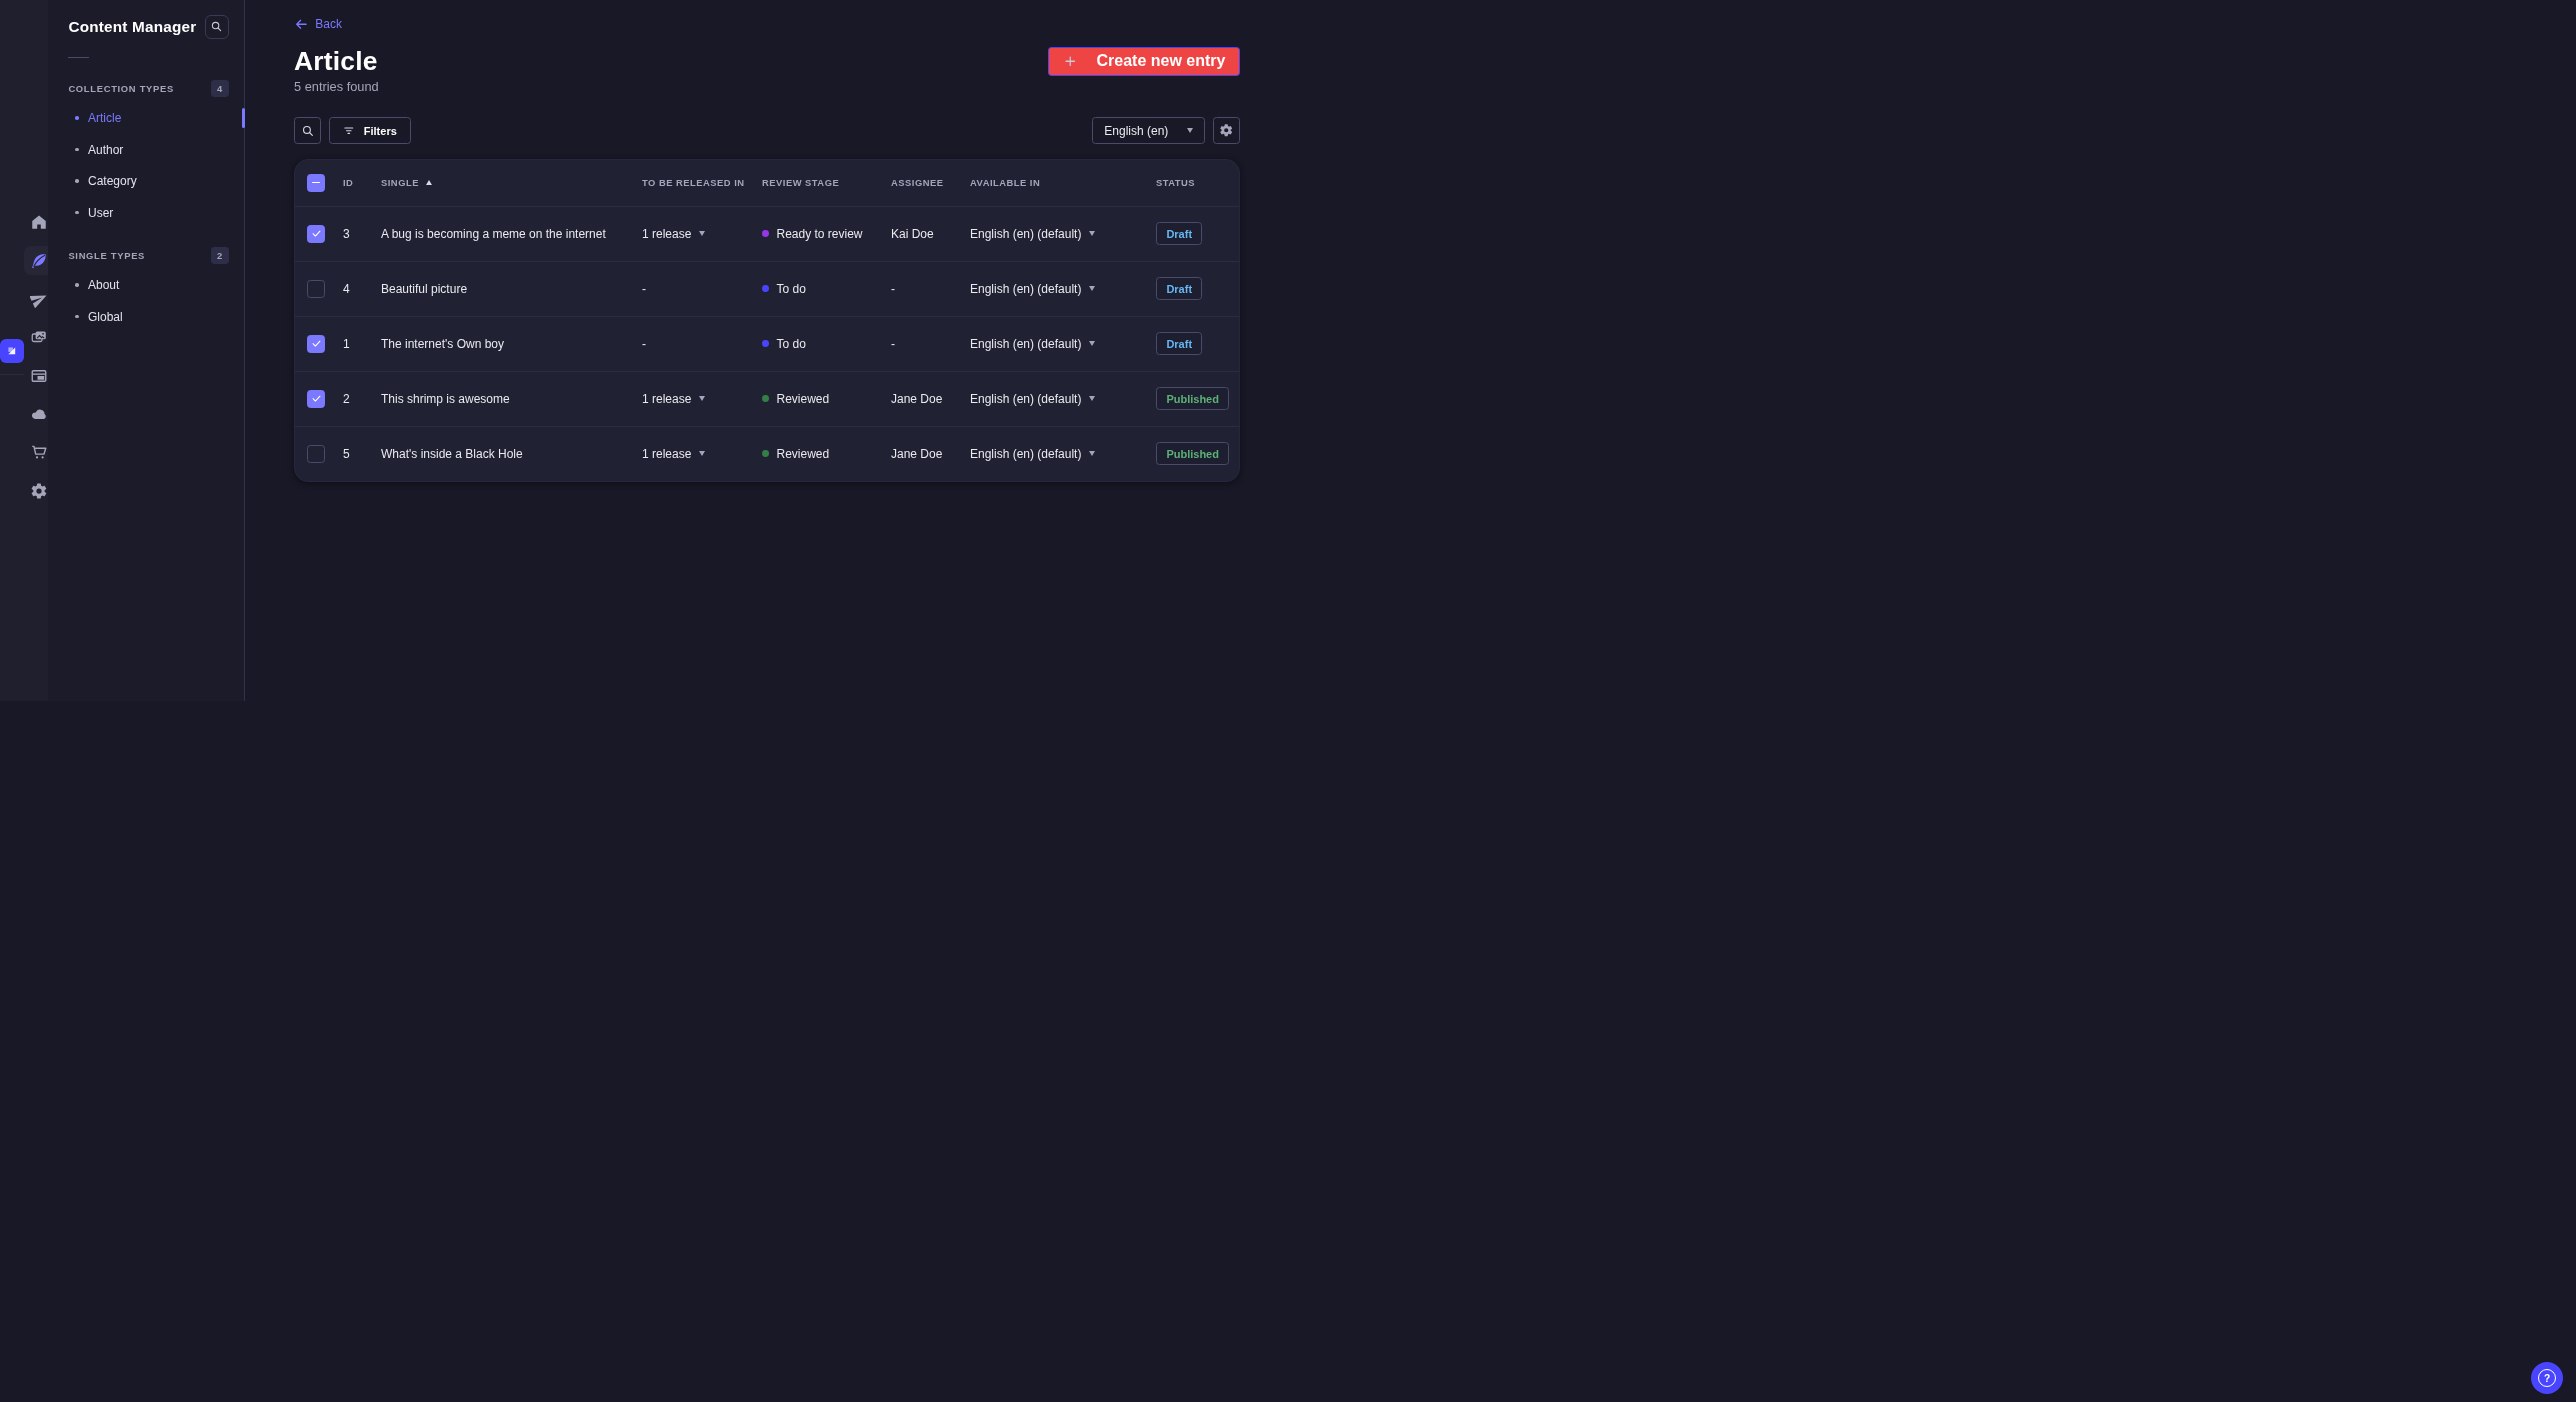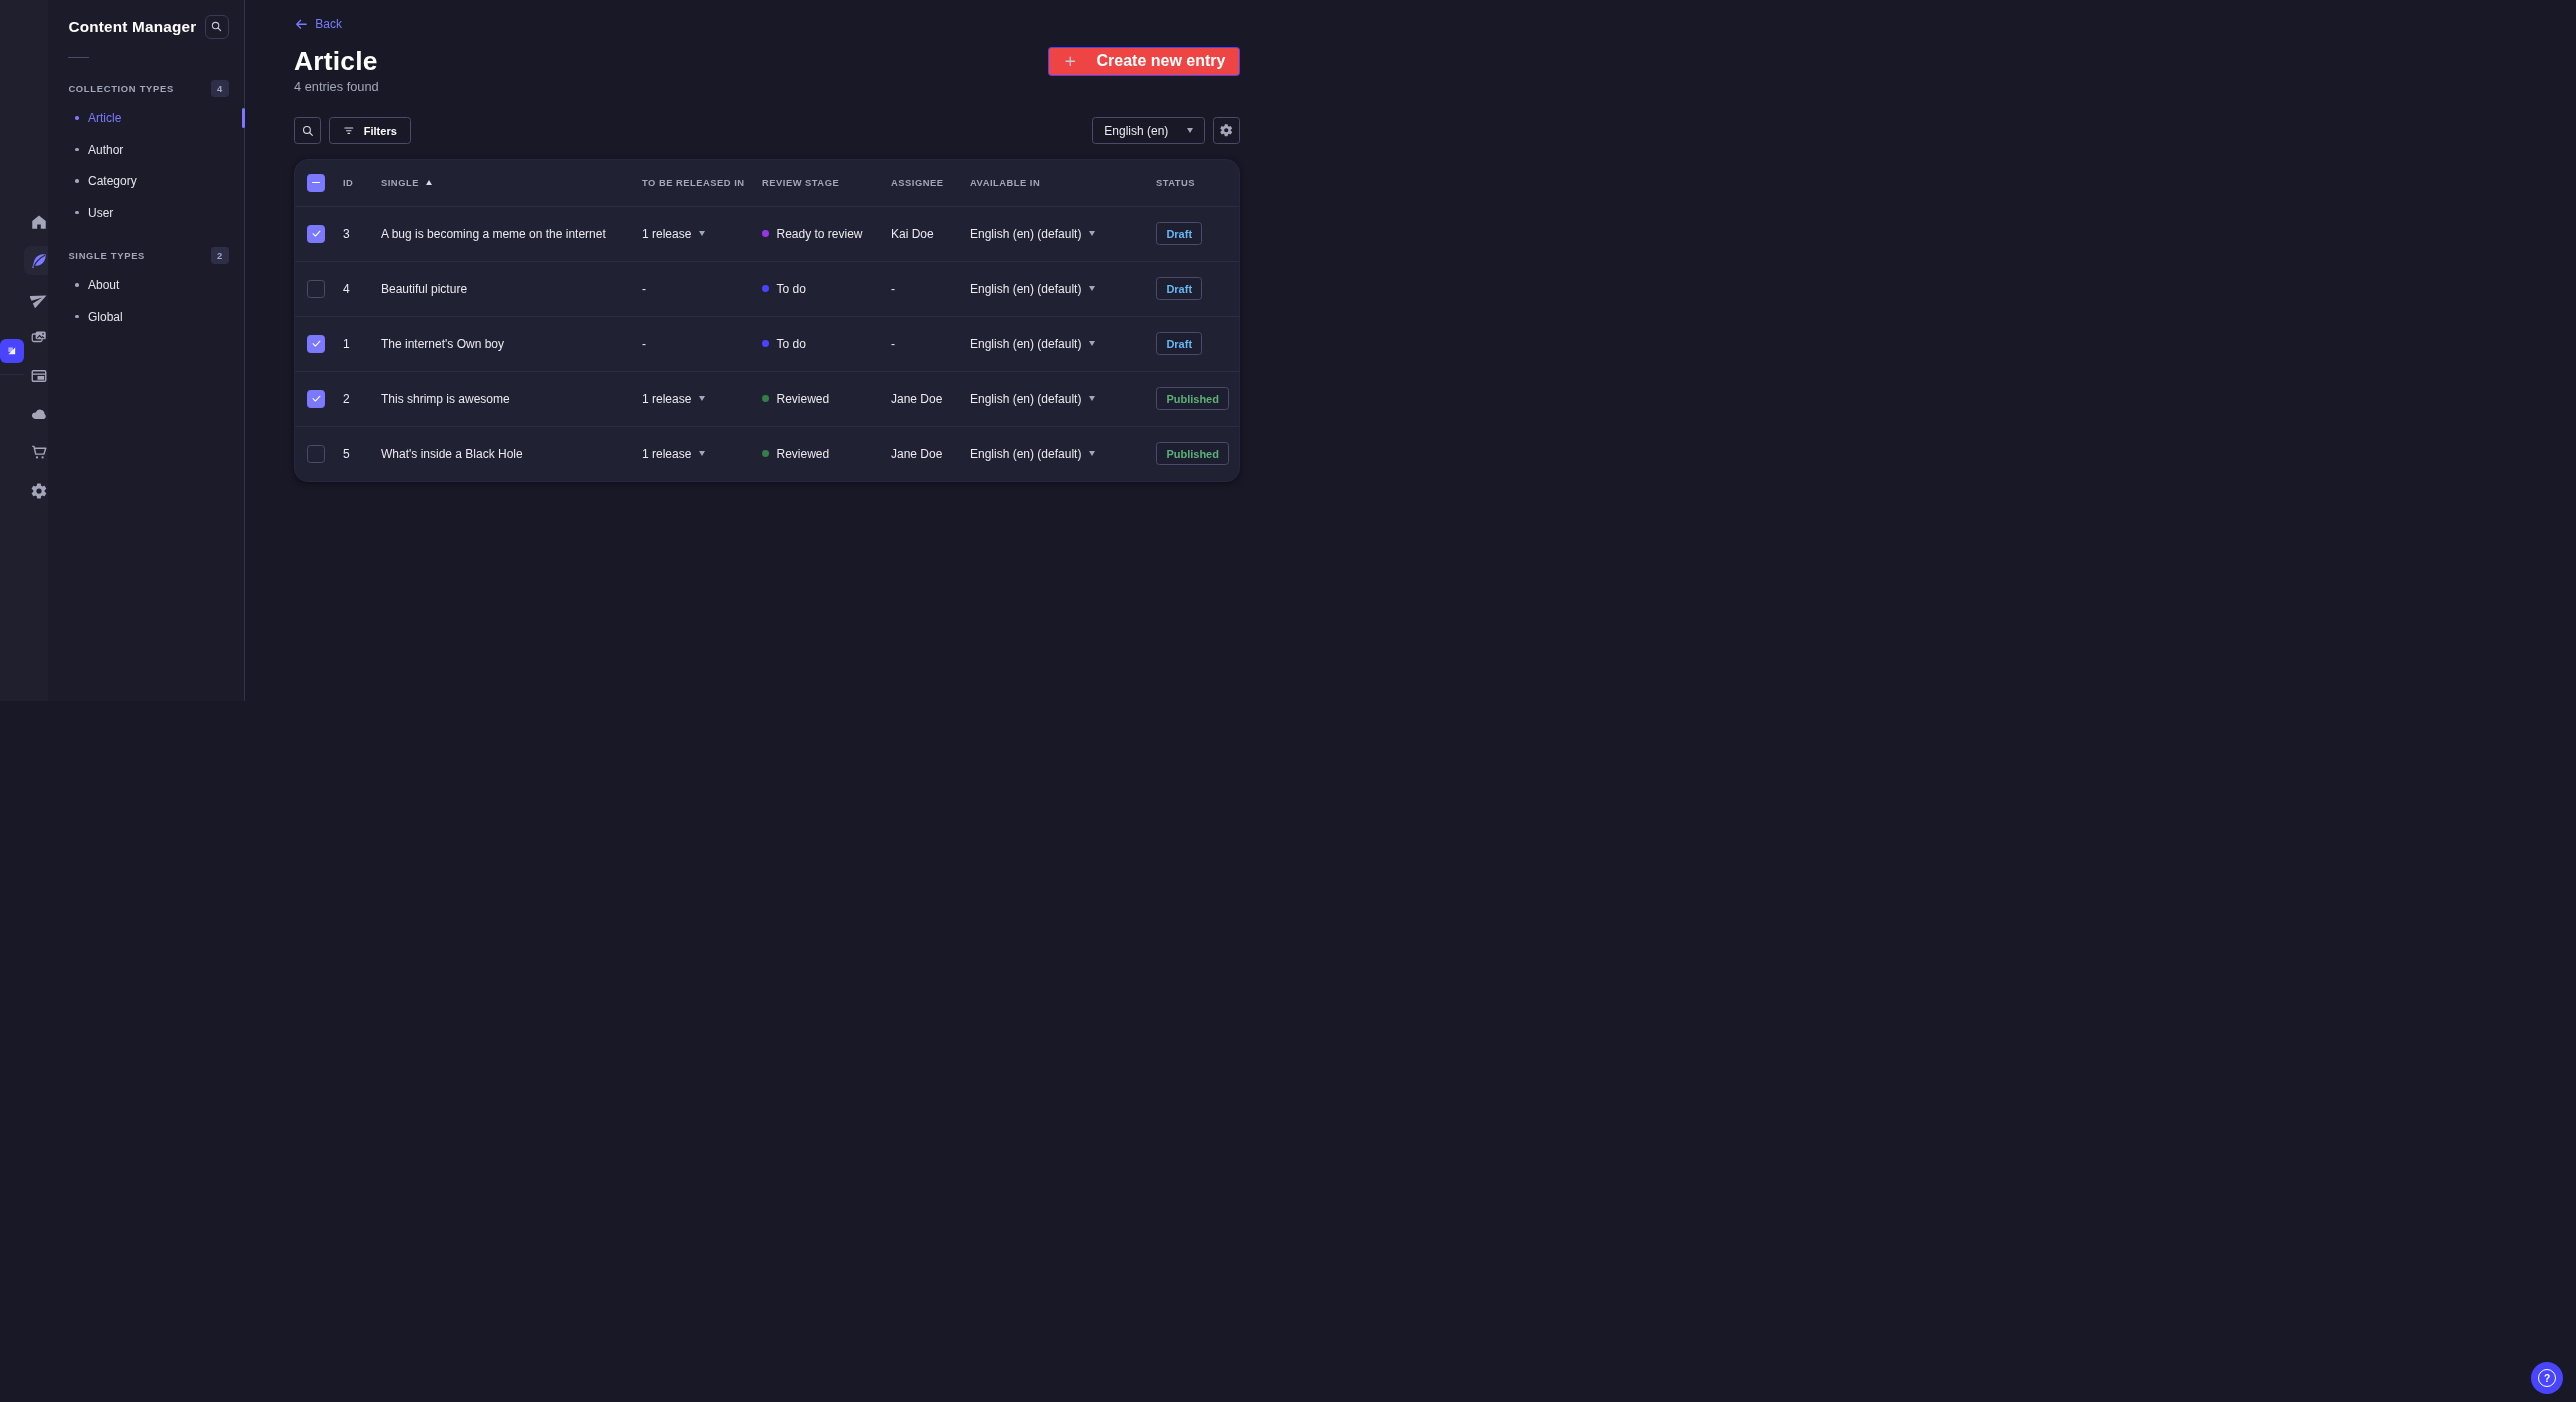--- a/index.html
+++ b/index.html
@@ -235,21 +235,21 @@
 
     <div class="title-row">
       <h1 class="page-title">Article</h1>
       <button class="btn btn-primary">
         <svg width="14.5" height="14.5" viewBox="0 0 24 24">
           <path d="M12 5v14M5 12h14" stroke="#c9c9dd" stroke-width="2.1" stroke-linecap="round"></path>
         </svg>
         <span>Create new entry</span>
       </button>
     </div>
-    <p class="subtitle">4 entries found</p>
+    <p class="subtitle">5 entries found</p>
 
     <div class="toolbar">
       <div class="toolbar-left">
         <button class="icon-btn">
           <svg width="13.6" height="13.6" viewBox="0 0 24 24">
             <circle cx="10.5" cy="10.5" r="6" fill="none" stroke="#d5d5e3" stroke-width="2"></circle>
             <path d="m15 15 5 5" stroke="#d5d5e3" stroke-width="2" stroke-linecap="round"></path>
           </svg>
         </button>
         <button class="btn btn-outline">

